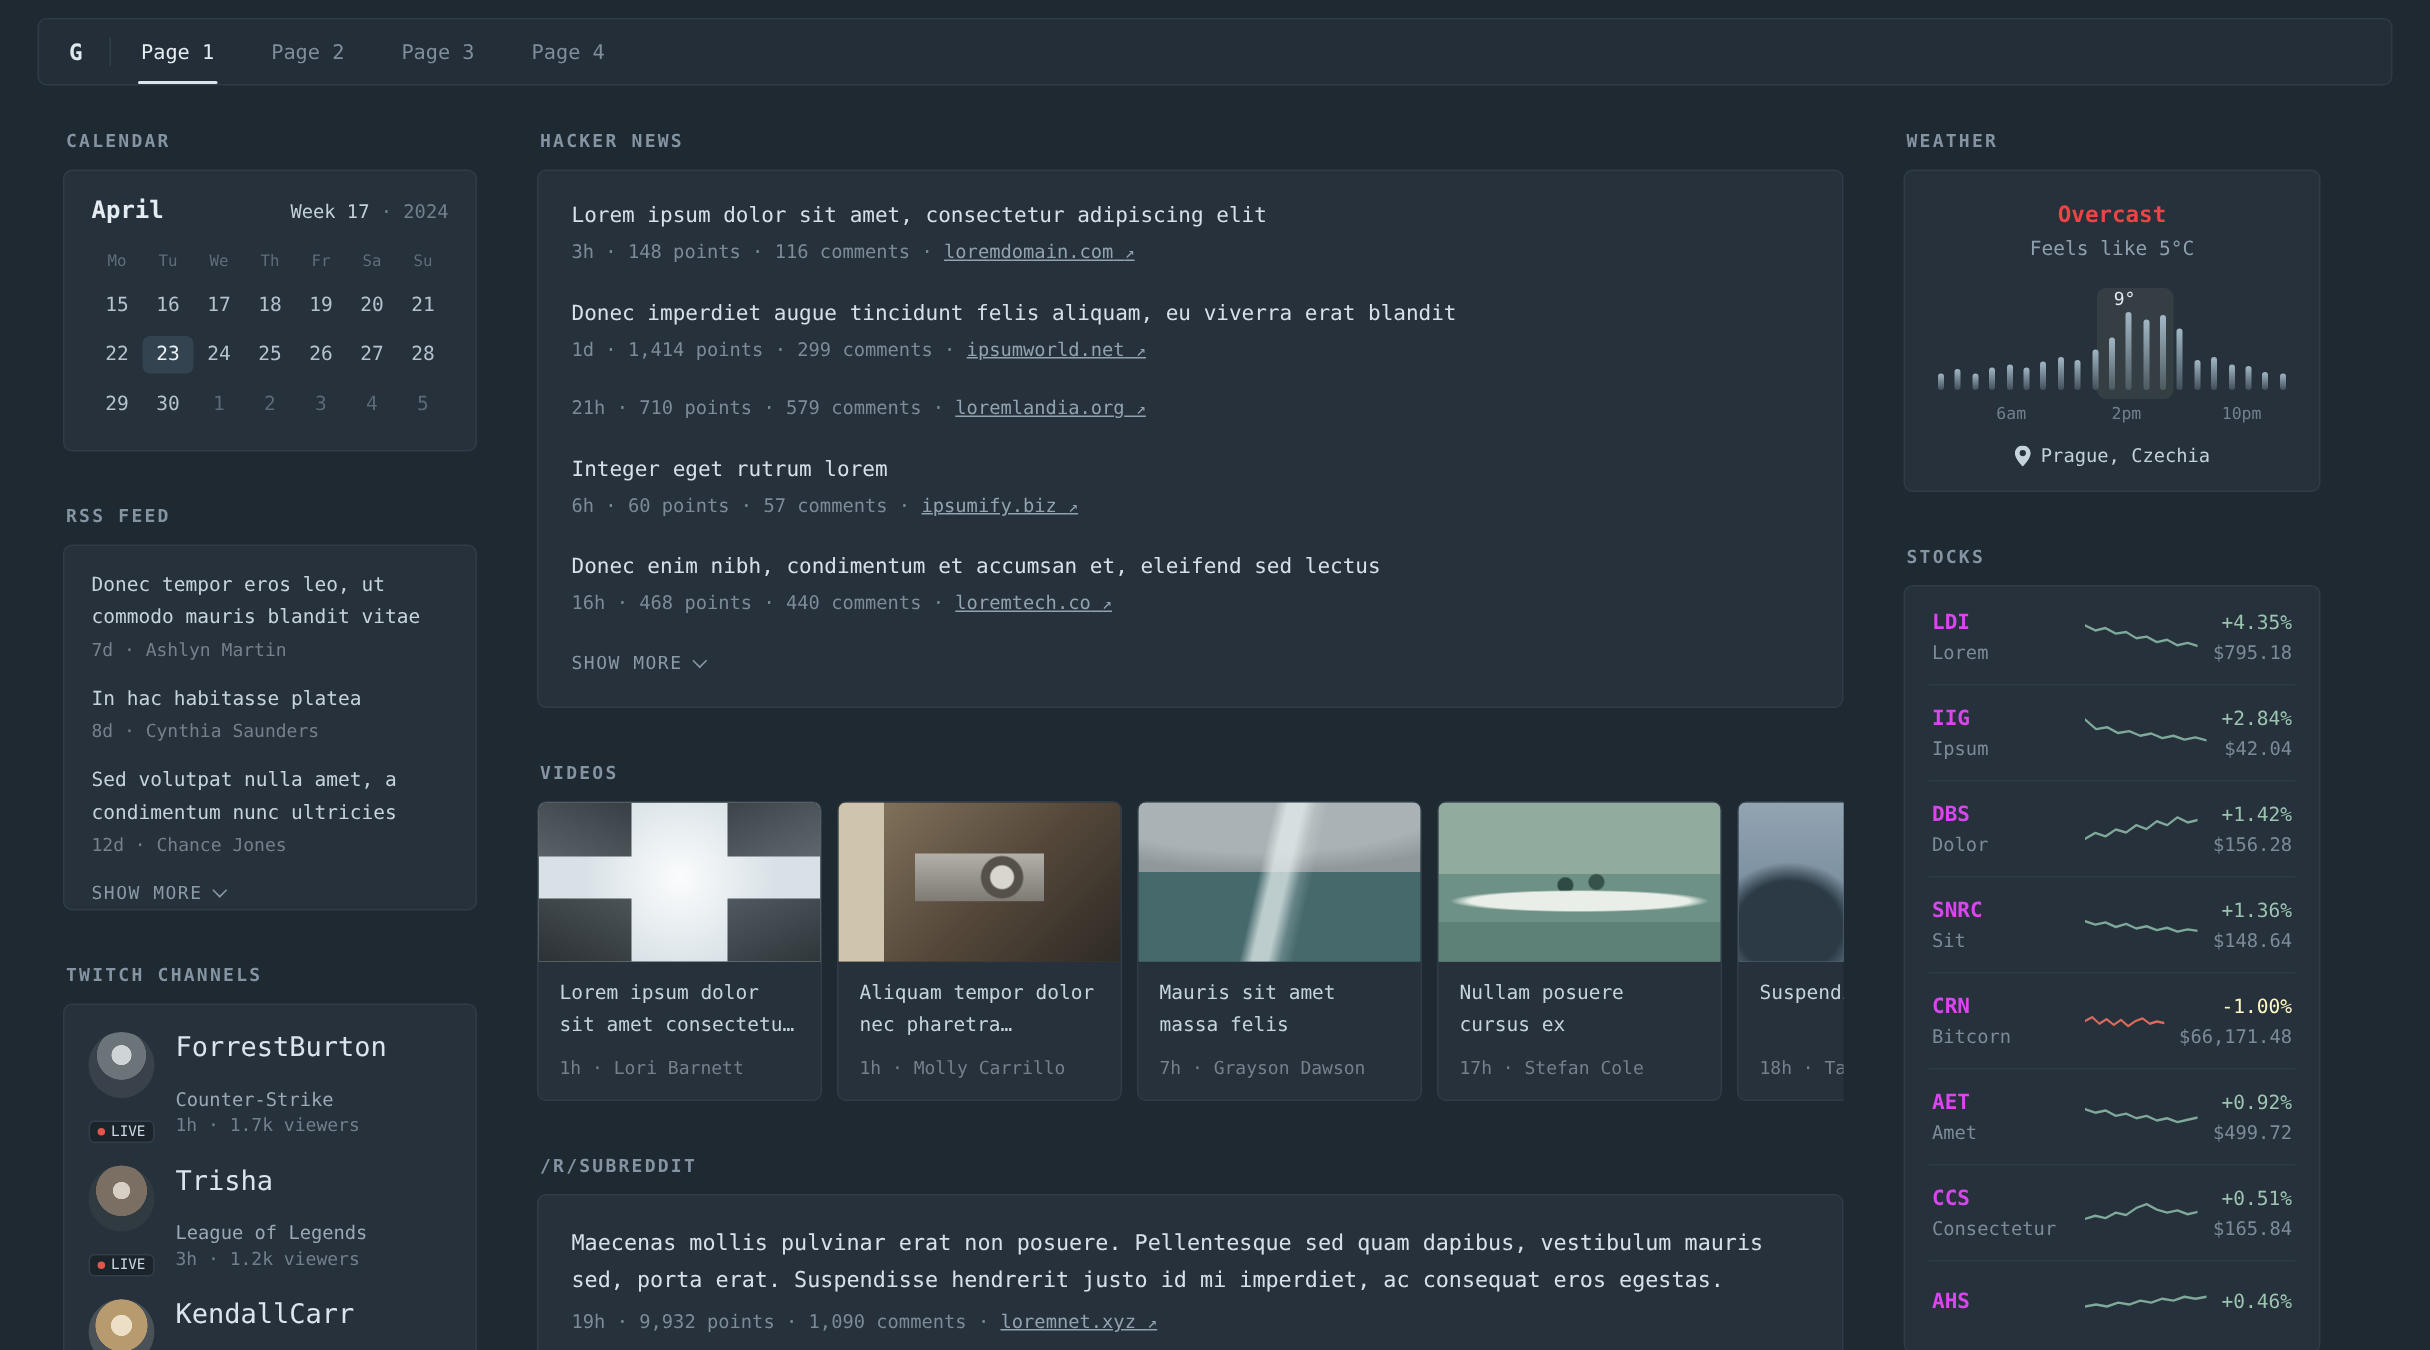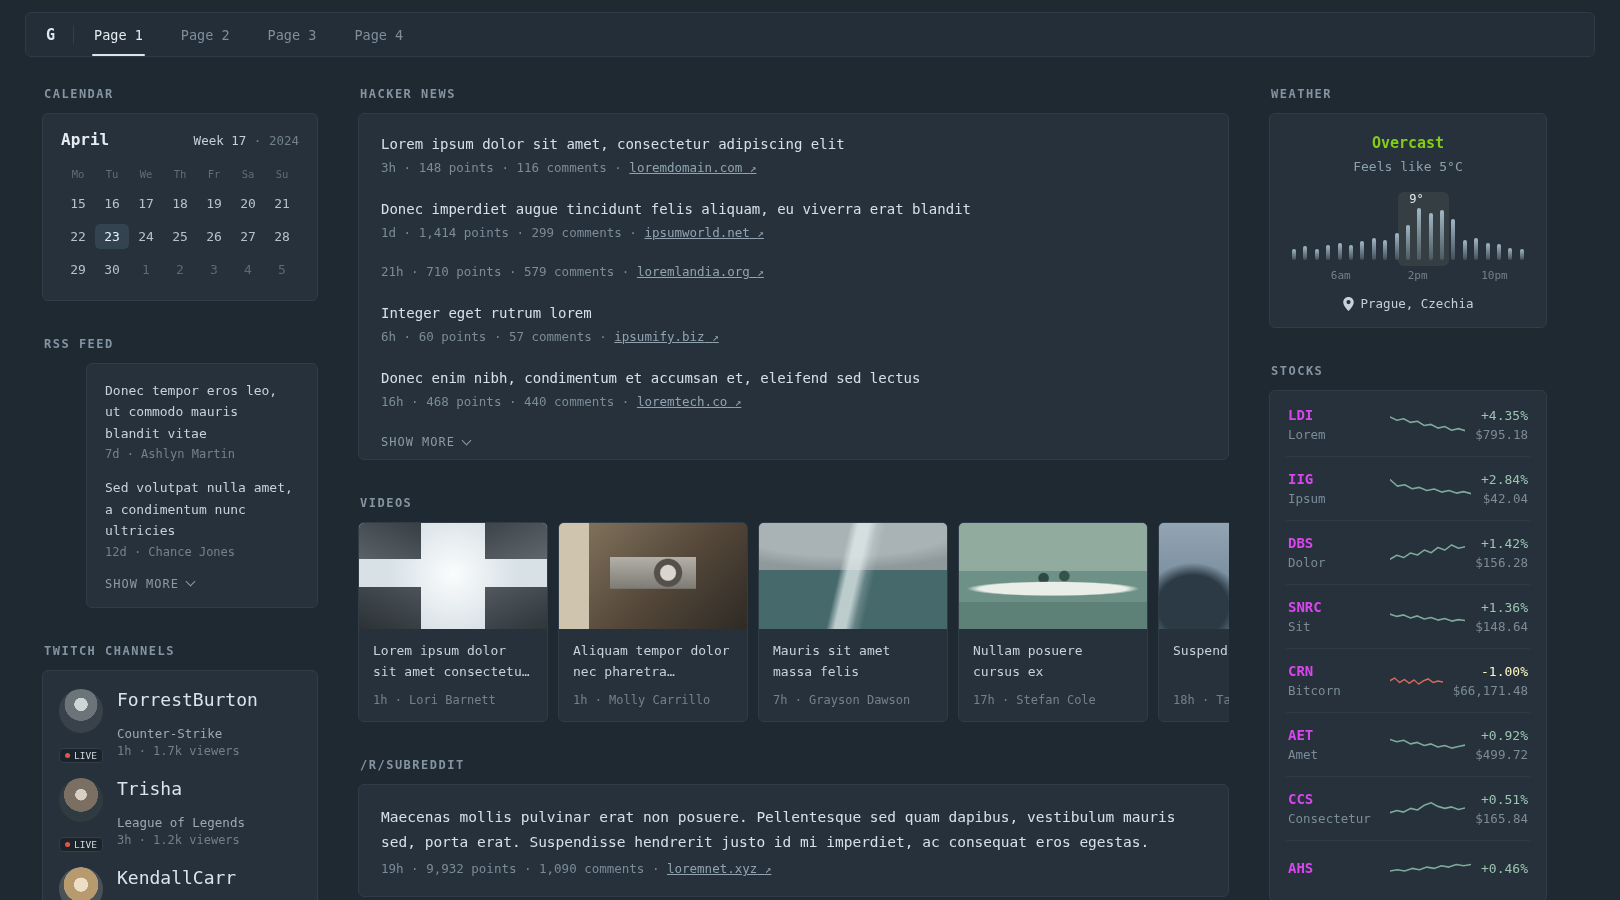--- a/index.html
+++ b/index.html
@@ -46,21 +46,21 @@
   .cal-month { font-size:16px; font-weight:bold; color:#e4ebf1; }
   .cal-meta { font-size:12.5px; color:#c3cfd9; }
   .cal-meta .muted { color:#71808d; }
   .cal-grid { margin-top:16px; display:grid; grid-template-columns:repeat(7,1fr); row-gap:8px; text-align:center; }
   .dow { font-size:10.5px; color:#5e6e7b; line-height:18px; }
   .day { font-size:13px; color:#b5c2cd; height:25px; line-height:25px; border-radius:5px; }
   .day.selected { background:#344350; color:#eaf1f6; }
   .day.muted { color:#5a6a77; }
 
   
-  .rss-card { padding:16px 18px 14px;margin-left:44px; }
+  .rss-card { padding:16px 18px 2px; }
   .feed-item { margin-bottom:16px; }
   .feed-title { display:block; font-size:13px; line-height:1.65; color:#c6d2dc; }
   .feed-meta { margin-top:3px; font-size:12px; color:#76London; color:#76808d; }
   .show-more { background:none; border:none; font-family:inherit; font-size:12px; letter-spacing:1px; color:#8a9aa7; display:flex; align-items:center; padding:2px 0; }
   .chev { width:7px; height:7px; border-right:1.5px solid currentColor; border-bottom:1.5px solid currentColor; transform:rotate(45deg); display:inline-block; margin-left:8px; margin-top:-4px; }
 
   
   .twitch-card { padding:18px 16px 10px; }
   .channel { display:flex; gap:14px; margin-bottom:20px; }
   .avatar-wrap { position:relative; width:44px; flex:none; }
@@ -68,21 +68,21 @@
   .av1 { background:radial-gradient(circle at 50% 35%, #cfd4d6 0 18%, #6b7478 19% 45%, #39424a 46% 100%); }
   .av2 { background:radial-gradient(circle at 50% 38%, #d8cfc4 0 16%, #7a6f62 17% 48%, #2f3a41 49% 100%); }
   .av3 { background:radial-gradient(circle at 50% 40%, #ecdfc6 0 20%, #b79a6e 21% 50%, #4a5258 51% 100%); }
   .live-badge { position:absolute; bottom:-5px; left:50%; transform:translateX(-50%); background:#1b232b; border:1px solid #323e49; border-radius:4px; font-size:9.5px; color:#cfd9e2; padding:1px 5px; display:flex; align-items:center; gap:4px; }
   .live-dot { width:5px; height:5px; border-radius:50%; background:#e0564a; display:inline-block; }
   .channel-name { display:block; font-size:18px; font-weight:normal; color:#dbe4ec; }
   .channel-game { margin-top:16px; font-size:12.5px; color:#9aa9b5; }
   .channel-meta { margin-top:3px; font-size:12px; color:#71808d; }
 
   
-  .hn-card { padding:20px 22px 8px; }
+  .hn-card { padding:20px 22px 20px; }
   .hn-item { margin-bottom:24px; }
   .hn-title { display:block; font-size:14px; color:#d6e0e8; line-height:1.5; }
   .hn-meta { margin-top:5px; font-size:12.5px; color:#7b8b98; }
   .domain { color:#91a3b0;text-decoration:underline; }
   .ext { font-size:11px; }
   .reddit-card { padding:20px 22px; }
   .post-title { display:block; font-size:14.5px; line-height:1.7; color:#d6e0e8; }
   .post-meta { margin-top:7px; font-size:12.5px; color:#7b8b98; }
 
   
@@ -121,21 +121,21 @@
       radial-gradient(circle at 45% 52%, #2e4a44 0 4%, rgba(0,0,0,0) 5%),
       radial-gradient(circle at 56% 50%, #35534b 0 4%, rgba(0,0,0,0) 5%),
       linear-gradient(180deg,#92ab9f 0 45%,#6d9186 45% 75%,#5d8176 75% 100%); }
   .thumb-fog { background-color:#748ba0;
     background-image:
       radial-gradient(34% 52% at 18% 78%, #2b3a44 0 55%, rgba(43,58,68,0) 78%),
       linear-gradient(180deg,#93a4b2 0%,#7b8fa0 55%,#5a6e7e 100%); }
 
   
   .weather-card { padding:20px 18px 16px; text-align:center; }
-  .weather-cond { font-size:15px; font-weight:bold; color:#84cc16; }
+  .weather-cond { font-size:15px; font-weight:bold; color:#ef4444; }
   .weather-feels { margin-top:7px; font-size:13px; color:#8ea0ad; }
   .wchart { position:relative; height:90px; margin-top:18px; }
   .wh-highlight { position:absolute; left:46%; width:21%; top:0; bottom:16px; background:rgba(206,216,160,.09); border-radius:6px; }
   .wh-bars { position:absolute; left:4px; right:4px; top:16px; bottom:22px; display:flex; align-items:flex-end; justify-content:space-between; }
   .wbar { width:4px; border-radius:2px; background:linear-gradient(to top, rgba(146,168,183,.25), #a2b7c5); }
   .wh-temp { position:absolute; top:0; left:53.5%; transform:translateX(-50%); font-size:12px; color:#e4ecf2; }
   .wh-time { position:absolute; bottom:0; font-size:11px; color:#71808d; transform:translateX(-50%); }
   .t1 { left:22%; } .t2 { left:54%; } .t3 { left:86%; }
   .weather-loc { margin-top:14px; display:flex; align-items:center; justify-content:center; gap:7px; font-size:12.5px; color:#c3cfd9; }
 
@@ -219,20 +219,24 @@
     </section>
 
     <section class="widget" data-interactable="false">
       <h2 class="section-title" data-interactable="false">RSS FEED</h2>
       <div class="card rss-card" data-interactable="false">
         <article class="feed-item" data-interactable="false">
             <a class="feed-title" data-interactable="true">Donec tempor eros leo, ut commodo mauris blandit vitae</a>
             <div class="feed-meta" data-interactable="false">7d · Ashlyn Martin</div>
           </article>
           <article class="feed-item" data-interactable="false">
+            <a class="feed-title" data-interactable="true">In hac habitasse platea</a>
+            <div class="feed-meta" data-interactable="false">8d · Cynthia Saunders</div>
+          </article>
+          <article class="feed-item" data-interactable="false">
             <a class="feed-title" data-interactable="true">Sed volutpat nulla amet, a condimentum nunc ultricies</a>
             <div class="feed-meta" data-interactable="false">12d · Chance Jones</div>
           </article>
         <button class="show-more" data-interactable="true">
           <span data-interactable="false">SHOW MORE</span>
           <i class="chev" data-interactable="false"></i>
         </button>
       </div>
     </section>
 

